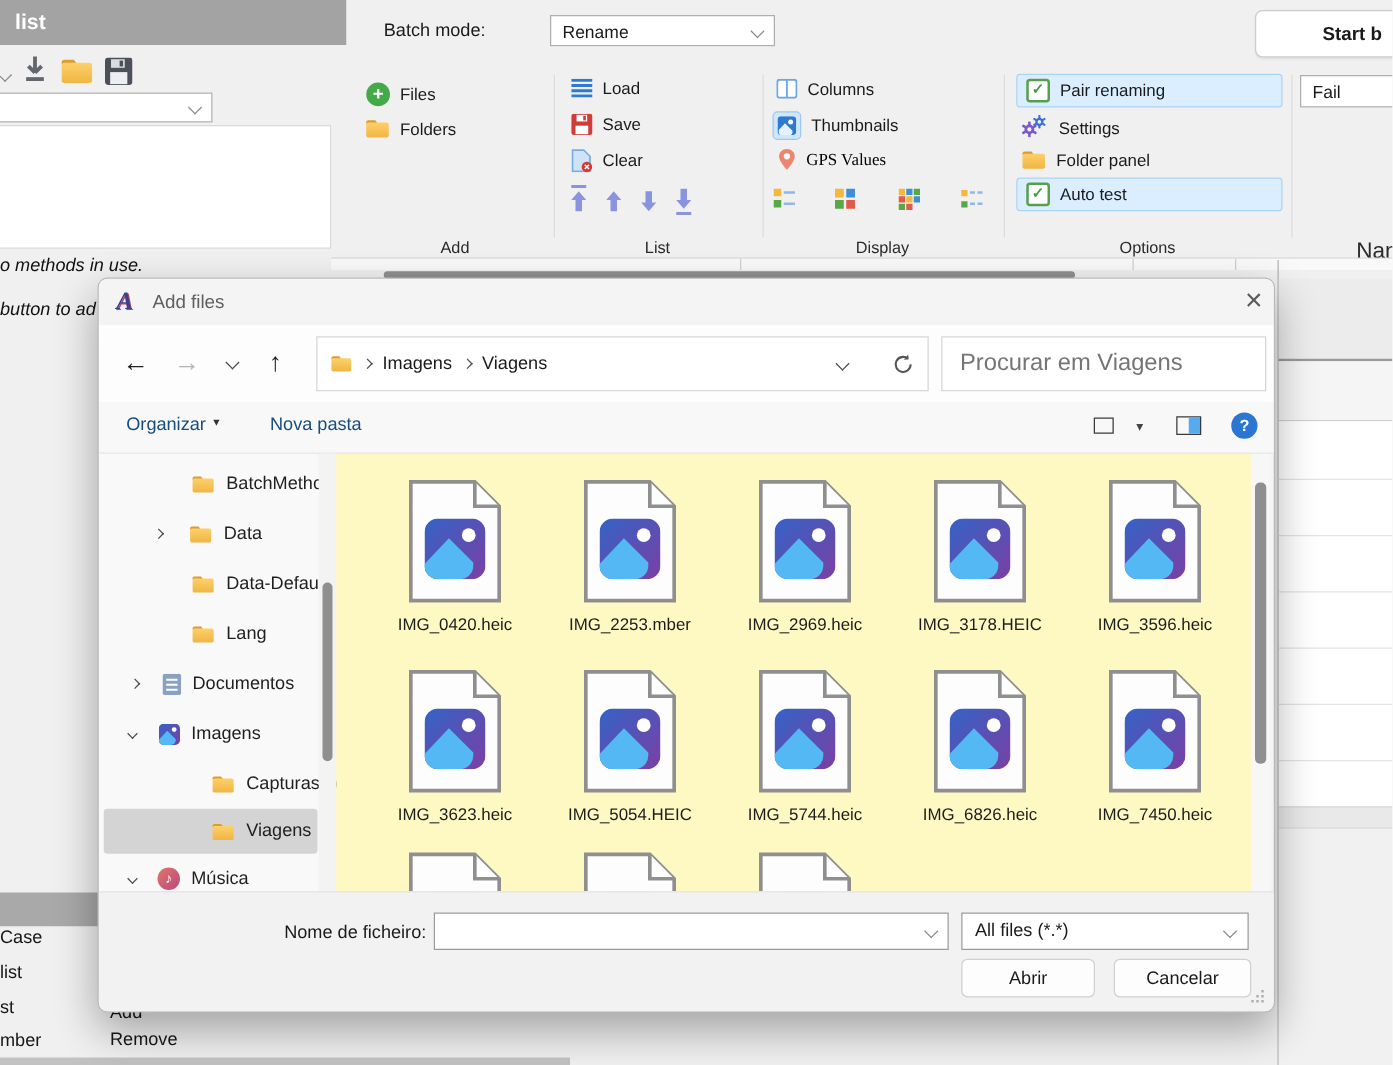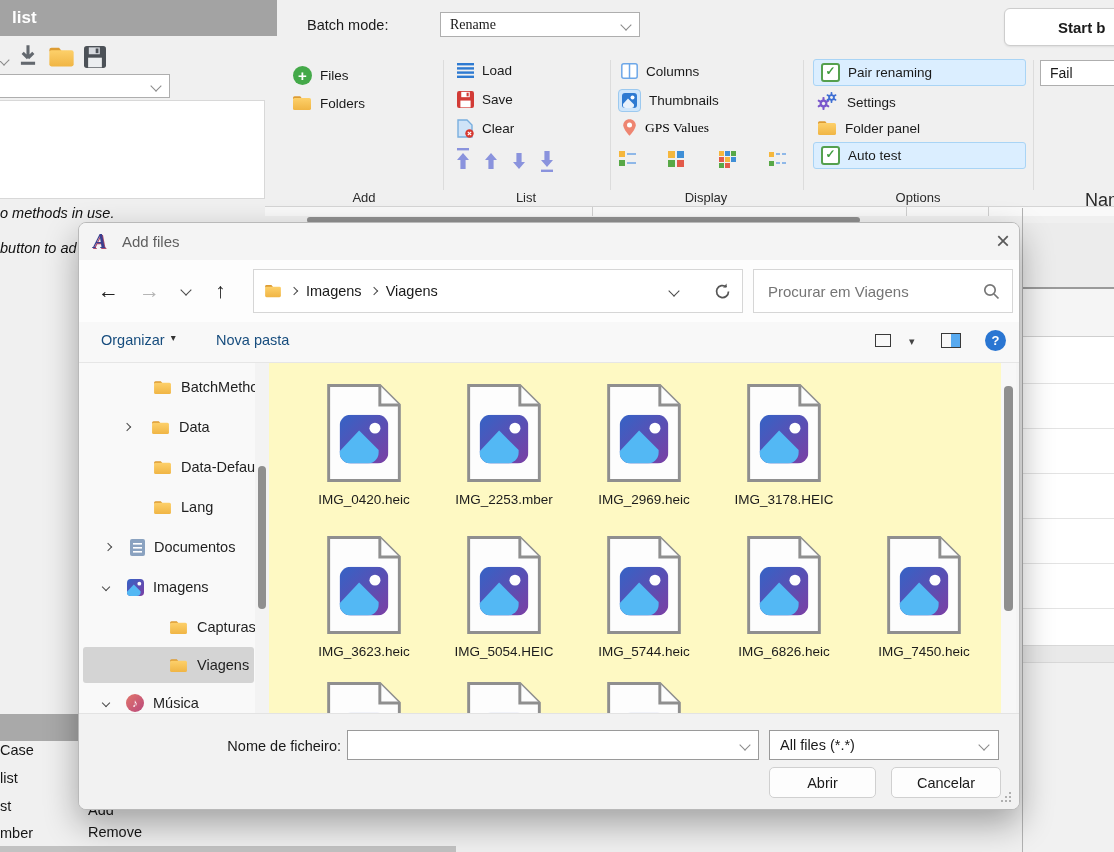--- a/index.html
+++ b/index.html
@@ -121,21 +121,21 @@
   </svg>
   <div class="abs combo" style="left:-8px;top:74px;width:178px;height:24px;">
     <span class="chev gray"></span>
   </div>
   <div class="abs whitepanel" style="left:-2px;top:100px;width:267px;height:99px;"></div>
   <div class="abs hint" style="left:0;top:205px;">o methods in use.</div>
   <div class="abs hint" style="left:0;top:240px;">button to ad</div>
 
   
   <div class="abs" style="left:307px;top:17px;font-size:14.5px;">Batch mode:</div>
-  <div class="abs combo" style="left:440px;top:12px;width:200px;height:25px;font-family:Liberation Serif, serif;">
+  <div class="abs combo" style="left:440px;top:12px;width:180px;height:25px;">
     <span>Rename</span>
     <span class="chev gray"></span>
   </div>
 
   
   <div class="ritem" style="left:293px;top:66px;">
     <span style="width:19px;height:19px;border-radius:50%;background:#44a949;color:#fff;font-weight:bold;font-size:15px;line-height:19px;text-align:center;">+</span>
     <span>Files</span>
   </div>
   <div class="ritem" style="left:292px;top:95px;">
@@ -341,21 +341,21 @@
         <span class="chev sm right"></span>
         <span style="font-size:14.5px;">Viagens</span>
         <span class="chev" style="margin-left:auto;margin-right:26px;"></span>
         <svg width="19" height="19" viewBox="0 0 19 19">
           <path d="M15.5 9.5 a6 6 0 1 1 -2.2 -4.6" stroke="#555" stroke-width="1.7" fill="none"></path>
           <path d="M13.5 1.5 l0.4 3.8 -3.8 0.4 z" fill="#555"></path>
         </svg>
       </div>
 
       <div class="boxfield" style="left:674px;top:9px;width:260px;height:44px;padding:0 12px;">
-        <input style="border: none; outline: none; flex: 1 1 0%; font-size: 15px; color: rgb(51, 51, 51); background: transparent;" placeholder="Procurar em Viagens">
+        <input style="border: none; outline: none; flex: 1 1 0%; font-size: 19px; color: rgb(51, 51, 51); background: transparent;" placeholder="Procurar em Viagens">
         <svg width="17" height="17" viewBox="0 0 17 17">
           <circle cx="7" cy="7" r="5.2" stroke="#767676" stroke-width="1.7" fill="none"></circle>
           <line x1="11" y1="11" x2="15.5" y2="15.5" stroke="#767676" stroke-width="1.7"></line>
         </svg>
       </div>
     </div>
 
     <div class="cmdbar">
       <span class="abs cmdlink" style="left:22px;top:10px;">
         <span>Organizar</span>
@@ -454,20 +454,26 @@
               <use href="#filepage" width="78" height="100"></use>
             </svg>
           <span class="lbl">IMG_2969.heic</span>
         </div>
         <div class="tile" style="left:453px;top:20px;">
           <svg width="78" height="100">
               <use href="#filepage" width="78" height="100"></use>
             </svg>
           <span class="lbl">IMG_3178.HEIC</span>
         </div>
+        <div class="tile" style="left:593px;top:20px;">
+          <svg width="78" height="100">
+              <use href="#filepage" width="78" height="100"></use>
+            </svg>
+          <span class="lbl">IMG_3596.heic</span>
+        </div>
 
         <div class="tile" style="left:33px;top:172px;">
           <svg width="78" height="100">
               <use href="#filepage" width="78" height="100"></use>
             </svg>
           <span class="lbl">IMG_3623.heic</span>
         </div>
         <div class="tile" style="left:173px;top:172px;">
           <svg width="78" height="100">
               <use href="#filepage" width="78" height="100"></use>

